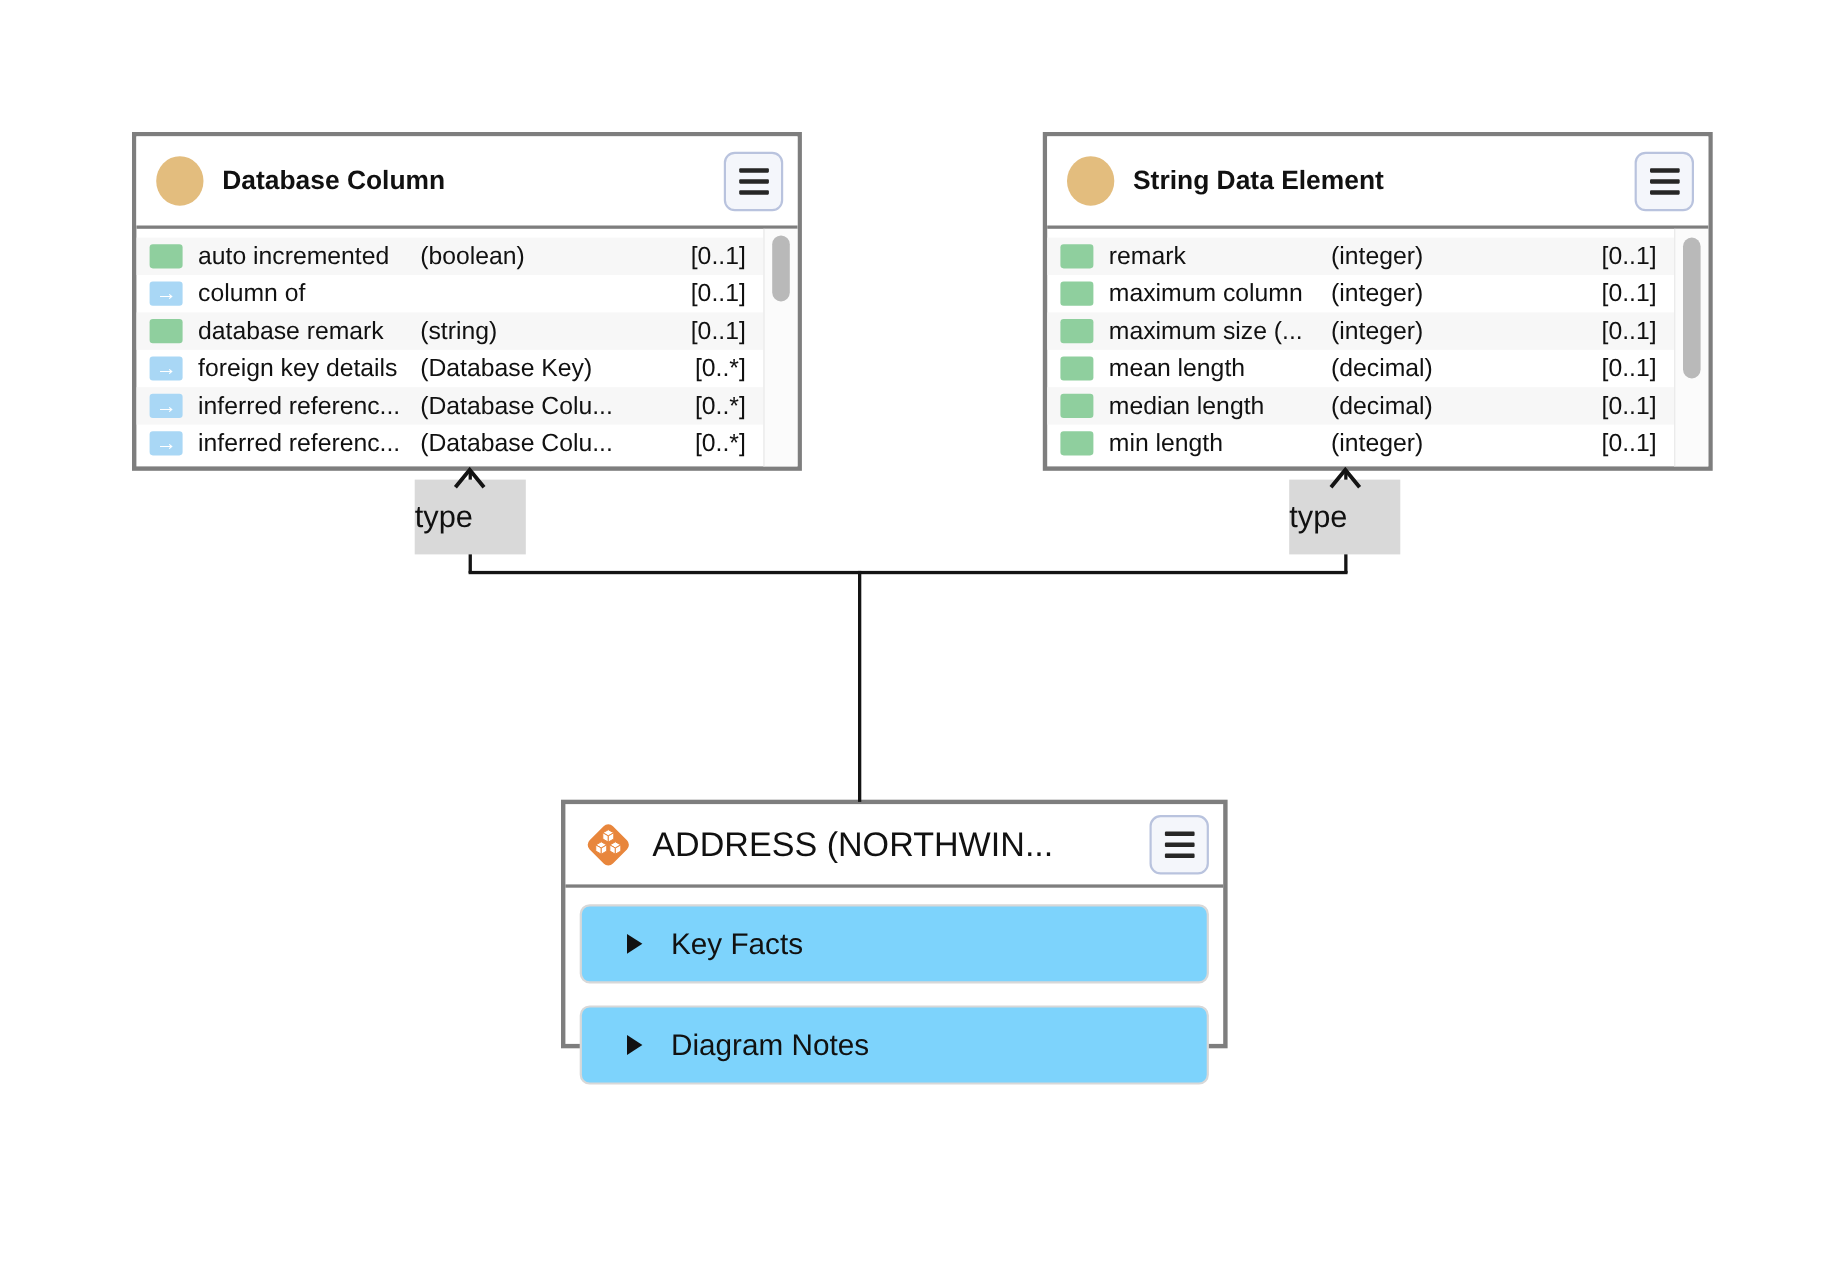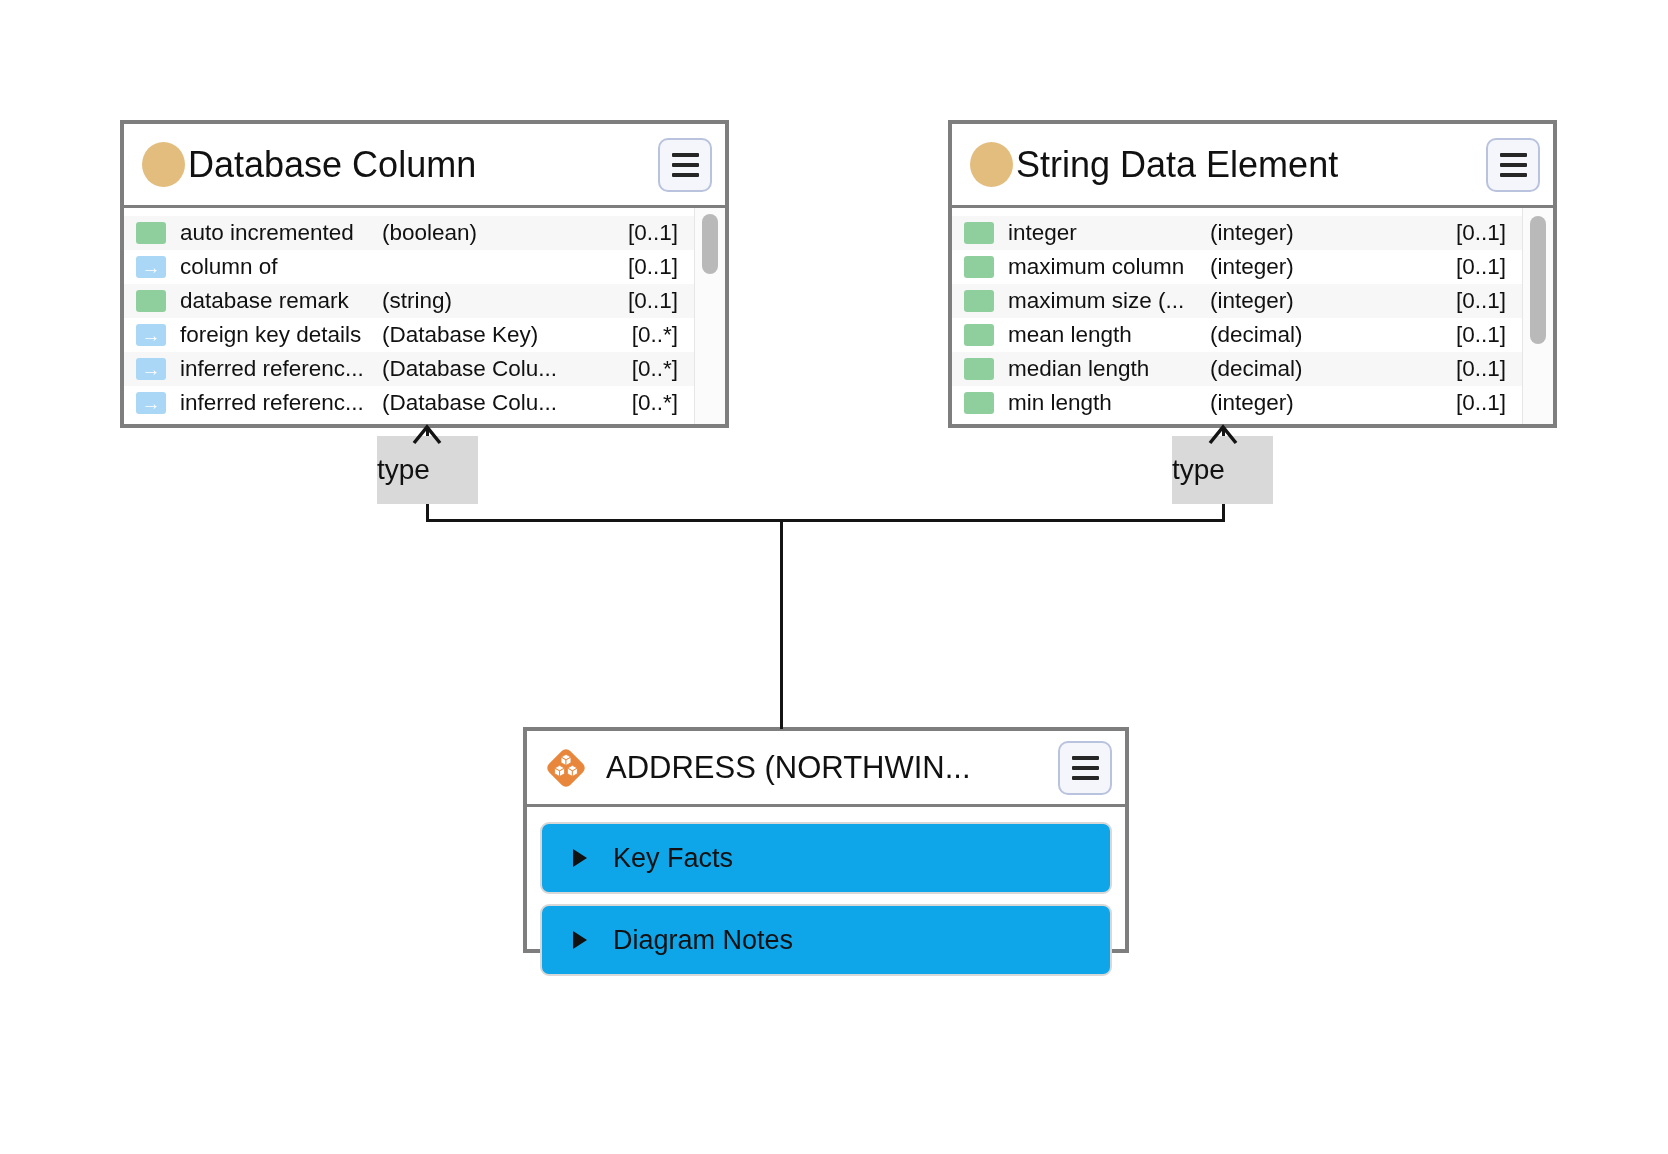--- a/index.html
+++ b/index.html
@@ -4,21 +4,21 @@
 <style>
   html,body{margin:0;padding:0;background:#fff;}
   .canvas{position:relative;width:1668px;height:1154px;background:#fff;overflow:hidden;
           font-family:"Liberation Sans",sans-serif;color:#111;}
 
   
   .ebox{position:absolute;background:#fff;border:4px solid #7e7e7e;box-sizing:border-box;}
   .ebox-header{height:84px;display:flex;align-items:center;padding:0 13px 0 18px;
                border-bottom:3px solid #7e7e7e;box-sizing:border-box;background:#fff;}
   .entity-circle{width:43px;height:45px;border-radius:50%;background:#e3bd7e;flex:0 0 auto;}
-  .ebox-title{font-size:36px;margin-left:3px;flex:1;white-space:nowrap;overflow:hidden;}
+  .ebox-title{font-size:24px;margin-left:17px;flex:1;white-space:nowrap;overflow:hidden;font-weight:bold;}
   .menu-btn{width:54px;height:54px;border:2px solid #b9c3de;border-radius:10px;background:#f4f6fb;
             display:flex;flex-direction:column;align-items:center;justify-content:center;
             gap:6px;box-sizing:border-box;cursor:pointer;flex:0 0 auto;}
   .menu-btn .bar{width:27px;height:4px;background:#262626;border-radius:1px;}
 
   .ebox-body{position:absolute;top:84px;bottom:0;left:0;right:0;display:flex;}
   .rows{flex:1;padding-top:8px;overflow:hidden;text-decoration:underline;}
   .row{height:34px;position:relative;font-size:22.5px;}
   .row.alt{background:#f7f7f7;}
   .row-icon{position:absolute;left:12px;top:6px;width:30px;height:22px;border-radius:3px;}
@@ -29,22 +29,22 @@
   .row-type{position:absolute;left:258px;top:4px;white-space:nowrap;}
   .row-card{position:absolute;right:16px;top:4px;white-space:nowrap;}
   .scroll{width:30px;border-left:1px solid #e6e6e6;background:#fbfbfb;position:relative;flex:0 0 auto;}
   .thumb{position:absolute;left:7px;width:16px;background:#b9b9b9;border-radius:8px;}
 
   
   .addr-header{height:76px;display:flex;align-items:center;padding:0 13px 0 14px;
                border-bottom:3px solid #7e7e7e;box-sizing:border-box;}
   .addr-title{font-size:31px;margin-left:15px;flex:1;white-space:nowrap;overflow:hidden;}
   .sections{padding:15px 13px 0 13px;}
-  .section{height:72px;border:2px solid #d8d8d8;border-radius:9px;background:#0ea5e9;
-           display:flex;align-items:center;padding-left:31px;margin-bottom:10px;
+  .section{height:72px;border:2px solid #d8d8d8;border-radius:9px;background:#7dd3fc;
+           display:flex;align-items:center;padding-left:41px;margin-bottom:20px;
            font-size:27px;box-sizing:border-box;cursor:pointer;}
   .tri{width:0;height:0;border-left:14px solid #111;border-top:9px solid transparent;
        border-bottom:9px solid transparent;margin-right:26px;flex:0 0 auto;}
 
   
   .line{position:absolute;background:#141414;z-index:1;}
   .type-label{position:absolute;width:101px;height:68px;background:#d9d9d9;z-index:2;
               display:flex;align-items:center;justify-content:flex-start;font-size:28px;}
   .chevron{position:absolute;z-index:3;}
 </style>
@@ -134,21 +134,21 @@
       <div class="menu-btn">
         <div class="bar"></div>
         <div class="bar"></div>
         <div class="bar"></div>
       </div>
     </div>
     <div class="ebox-body">
       <div class="rows">
         <div class="row alt">
           <span class="row-icon icon-attr"></span>
-          <span class="row-name">integer</span>
+          <span class="row-name">remark</span>
           <span class="row-type">(integer)</span>
           <span class="row-card">[0..1]</span>
         </div>
         <div class="row">
           <span class="row-icon icon-attr"></span>
           <span class="row-name">maximum column</span>
           <span class="row-type">(integer)</span>
           <span class="row-card">[0..1]</span>
         </div>
         <div class="row alt">
@@ -175,21 +175,21 @@
           <span class="row-type">(integer)</span>
           <span class="row-card">[0..1]</span>
         </div>
       </div>
       <div class="scroll">
         <div class="thumb" style="top:8px;height:128px;"></div>
       </div>
     </div>
   </div>
 
-  <div class="ebox" style="left:523px;top:727px;width:606px;height:226px;">
+  <div class="ebox" style="left:510px;top:727px;width:606px;height:226px;">
     <div class="addr-header">
       <svg width="50" height="50" viewBox="0 0 50 50">
         <rect x="10" y="10" width="30" height="30" rx="6" transform="rotate(45 25 25)" fill="#e8863c"></rect>
         <g fill="#fff" stroke="#e8863c" stroke-width="0.9" stroke-linejoin="round">
           <g transform="translate(25,15.5)">
             <path d="M0,-4.2 L5,-1.4 0,1.4 -5,-1.4 Z"></path>
             <path d="M-5,-1.4 L0,1.4 0,7 -5,4.2 Z"></path>
             <path d="M5,-1.4 L0,1.4 0,7 5,4.2 Z"></path>
           </g>
           <g transform="translate(18.6,26.5)">

